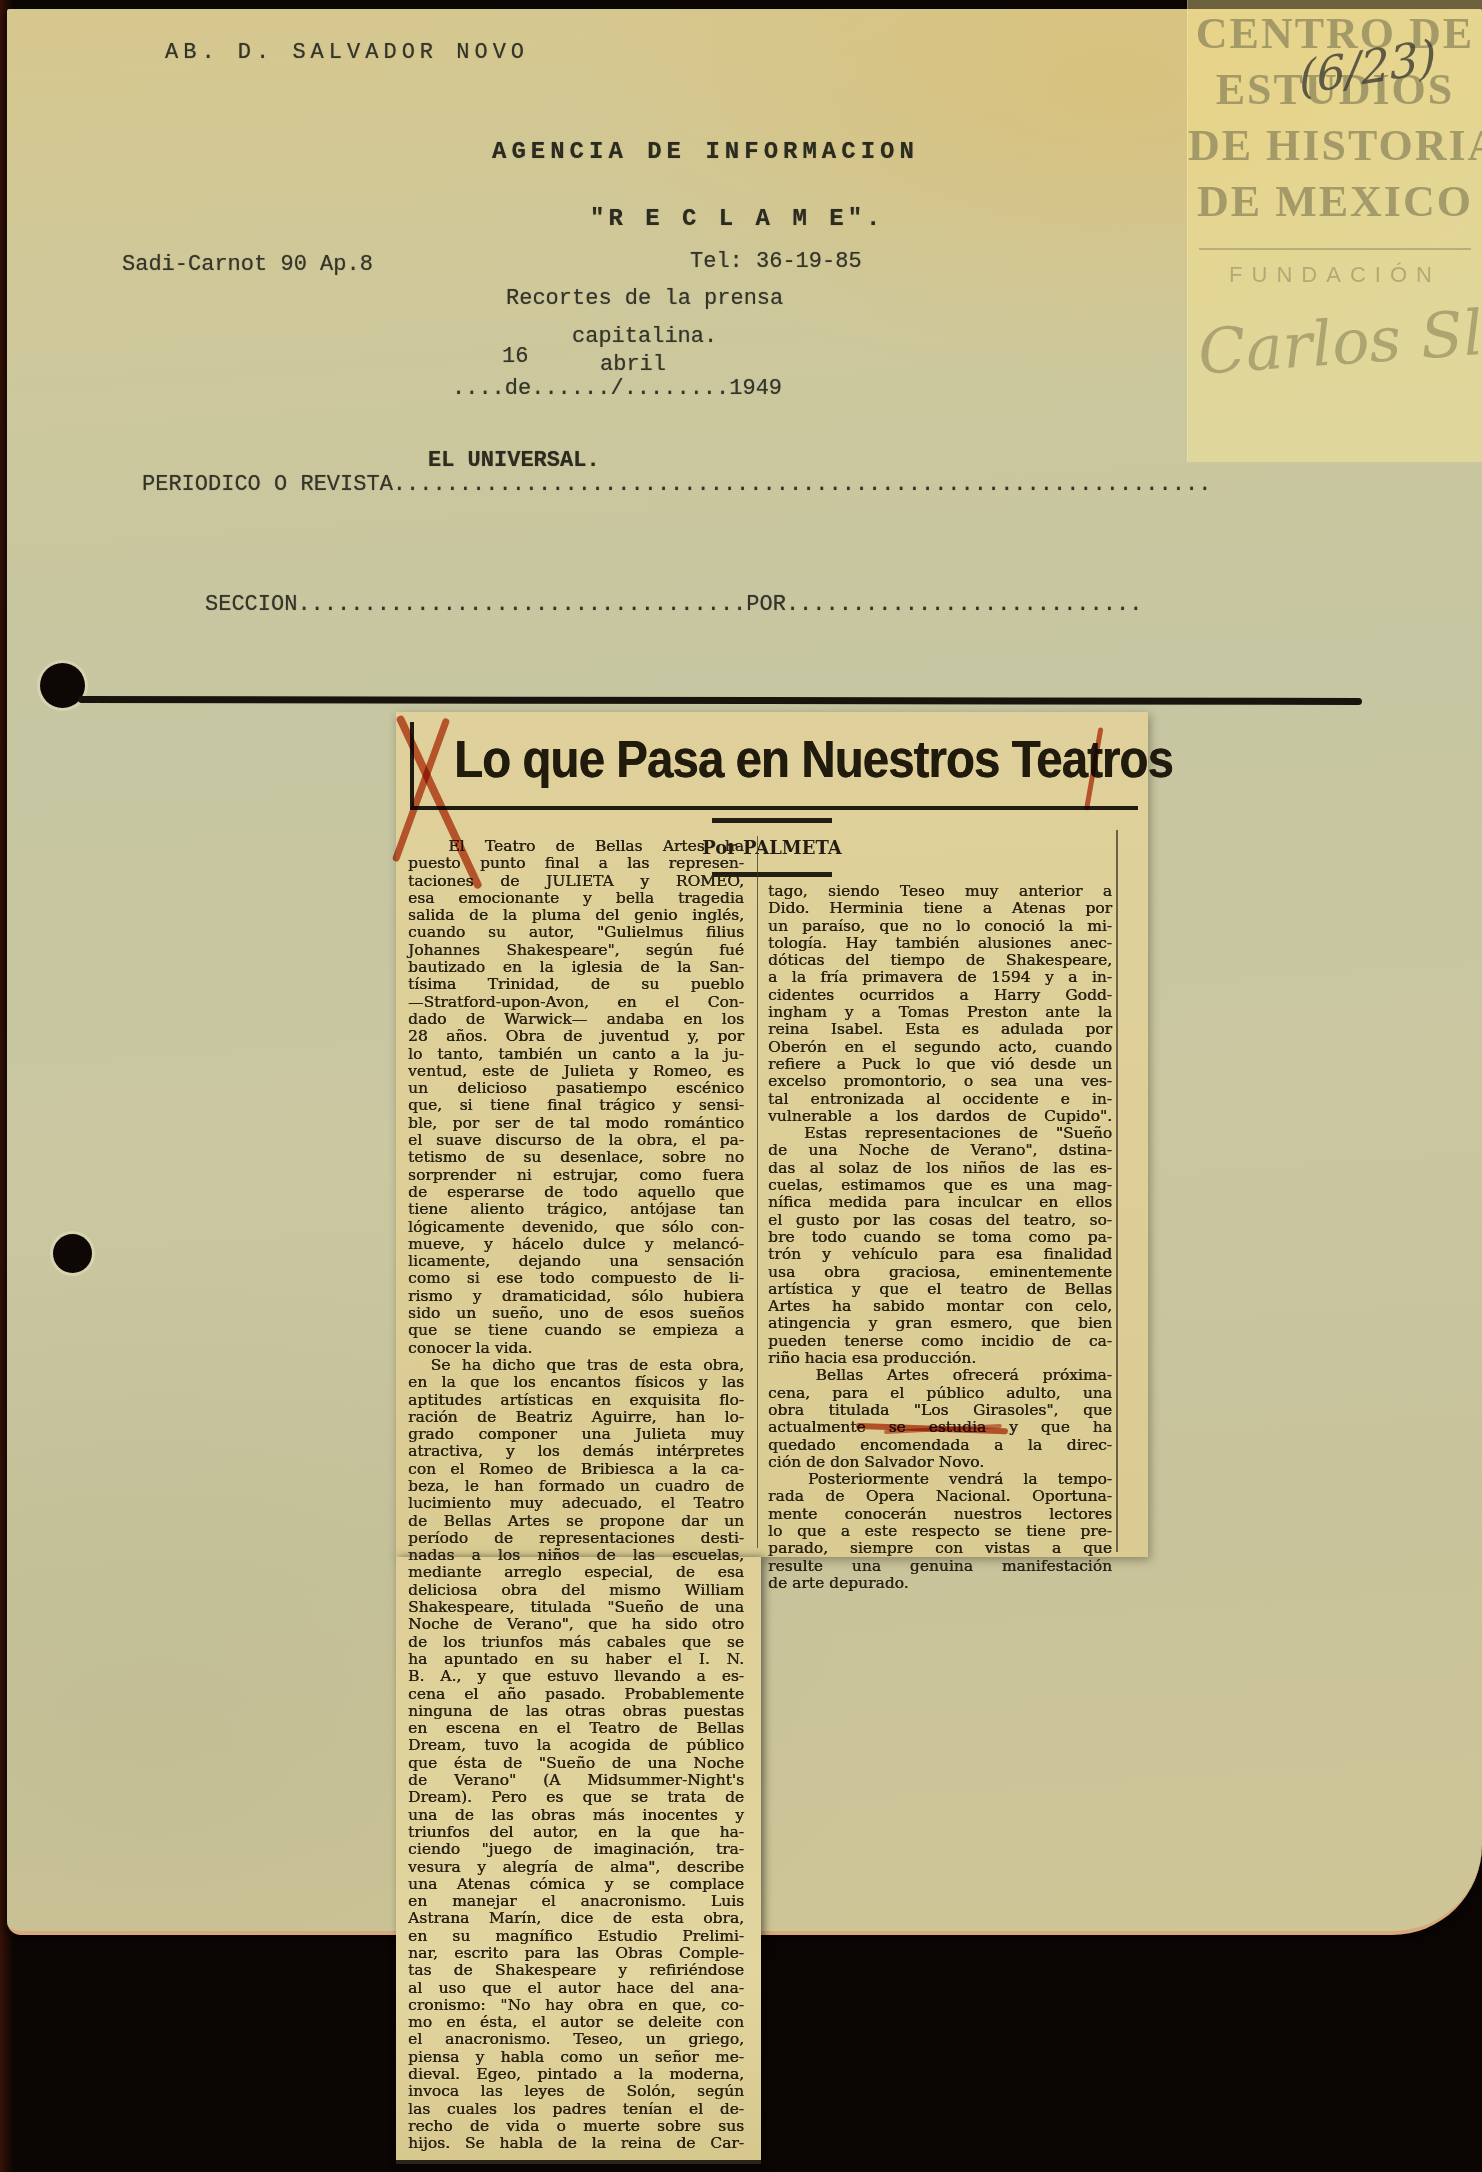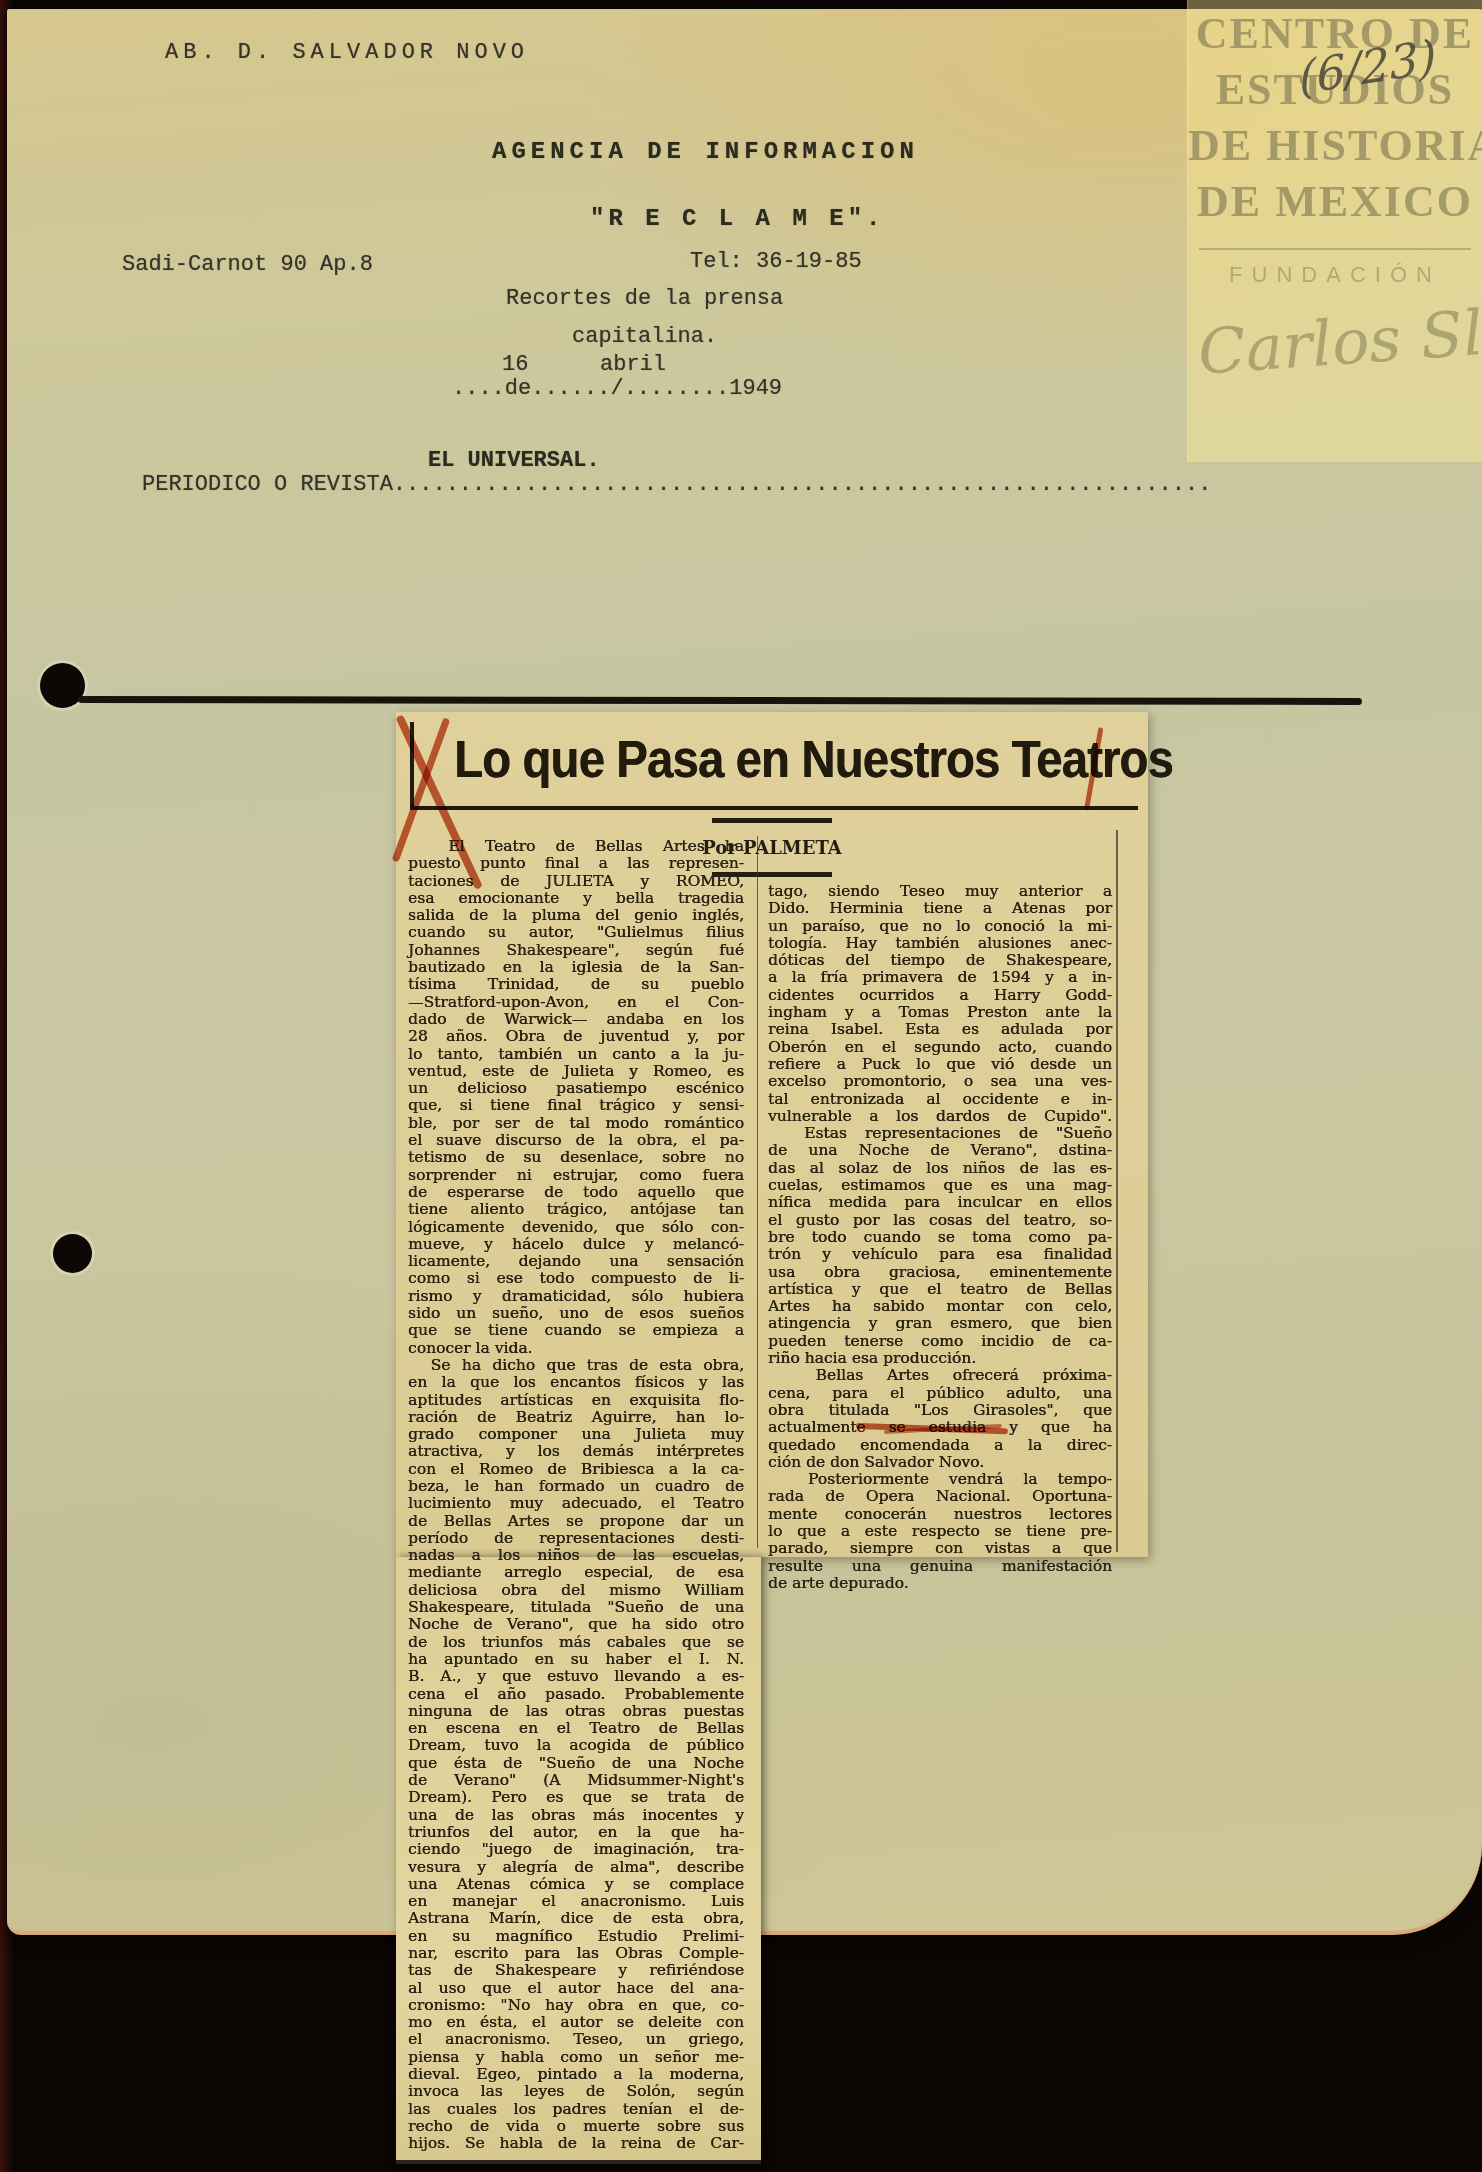--- a/index.html
+++ b/index.html
@@ -96,27 +96,28 @@
   <div class="pencil">(6/23)</div>
 
   <div class="tw" style="left:165px;top:40px;letter-spacing:5px;">AB. D. SALVADOR NOVO</div>
   <div class="tw b" style="left:492px;top:138px;font-size:24px;letter-spacing:5px;">AGENCIA DE INFORMACION</div>
   <div class="tw b" style="left:590px;top:205px;font-size:24px;letter-spacing:4px;">"R E C L A M E".</div>
   <div class="tw" style="left:122px;top:252px;">Sadi-Carnot 90 Ap.8</div>
   <div class="tw" style="left:690px;top:249px;">Tel:  36-19-85</div>
   <div class="tw" style="left:506px;top:286px;">Recortes de la prensa</div>
   <div class="tw" style="left:572px;top:324px;">capitalina.</div>
 
-  <div class="tw" style="left:502px;top:352px;">16</div>
+  <div class="tw" style="left:502px;top:344px;">16</div>
   <div class="tw" style="left:600px;top:352px;">abril</div>
   <div class="tw" style="left:452px;top:376px;">....de....../........1949</div>
 
   <div class="tw b" style="left:428px;top:448px;">EL UNIVERSAL.</div>
   <div class="tw dotline" style="left:142px;top:472px;width:1220px;"><span>PERIODICO O REVISTA</span><span>..............................................................</span></div>
 
+  <div class="tw dotline" style="left:205px;top:592px;width:1165px;">SECCION..................................POR...........................</div>
 
   <div class="hole hole1"></div>
   <div class="hole hole2"></div>
   <div class="rule"></div>
 
   <div class="clip-top"></div>
   <div class="clip-tail"></div>
 
   <div class="headline-box">
     <div class="headline">Lo que Pasa en Nuestros Teatros</div>

